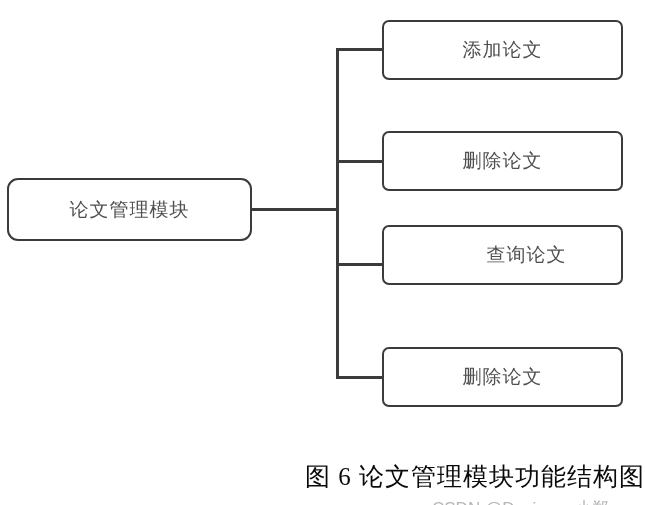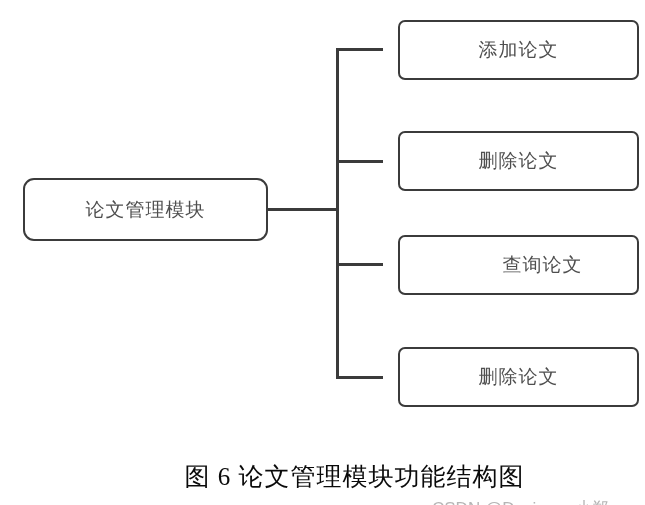--- a/index.html
+++ b/index.html
@@ -17,45 +17,44 @@
     background: #ffffff;
     border: 2.5px solid #3b3b3b;
     border-radius: 7px;
     display: flex;
     align-items: center;
     justify-content: center;
     color: #4f4f4f;
     font-size: 19px;
     letter-spacing: 1px;
     z-index: 2;
-    margin-left: 16px;
   }
   .node-root { left: 7px;  top: 178px; width: 245px; height: 63px; border-radius: 11px; }
   .node-child { left: 382px; width: 241px; height: 60px; }
   .child-0 { top: 20px;  }
   .child-1 { top: 131px; }
-  .child-2 { top: 235px; padding-left: 48px; }
+  .child-2 { top: 225px; padding-left: 48px; }
   .child-3 { top: 347px; }
   .line {
     position: absolute;
     background: #3b3b3b;
     z-index: 1;
   }
   .line-root   { left: 250px; top: 208px; width: 88px;  height: 3px; }
   .line-trunk  { left: 336px; top: 48px;  width: 3px;   height: 331px; }
   .line-b0     { left: 336px; top: 48px;  width: 47px;  height: 3px; }
   .line-b1     { left: 336px; top: 160px; width: 47px;  height: 3px; }
   .line-b2     { left: 336px; top: 263px; width: 47px;  height: 3px; }
   .line-b3     { left: 336px; top: 376px; width: 47px;  height: 3px; }
   .caption {
     position: absolute;
     left: 64px;
     top: 460px;
     width: 581px;
-    text-align: center;
+    text-align: right;
     font-family: "Liberation Serif", serif;
     font-size: 25px;
     color: #0a0a0a;
     letter-spacing: 1px;
     z-index: 3;
     white-space: nowrap;
   }
   .watermark {
     position: absolute;
     left: 432px;

